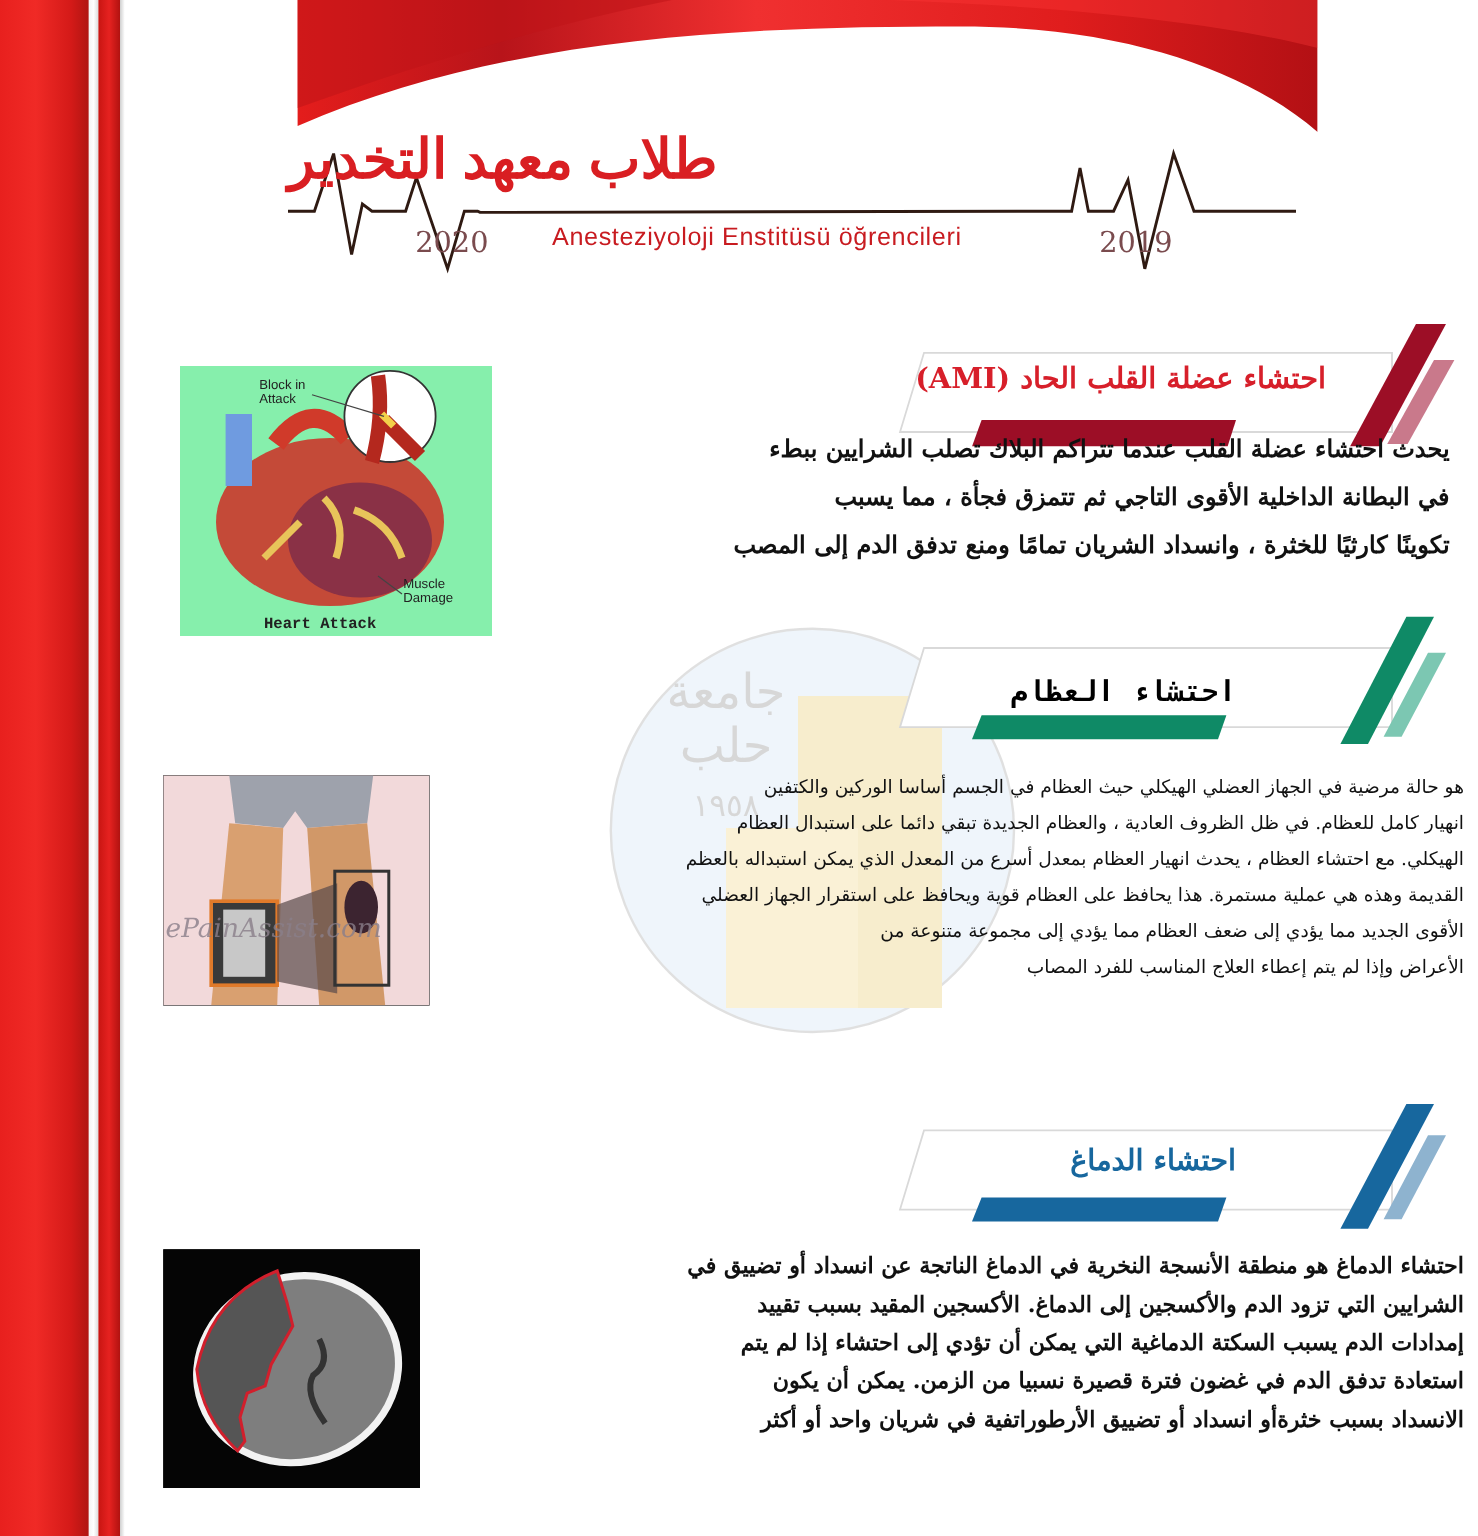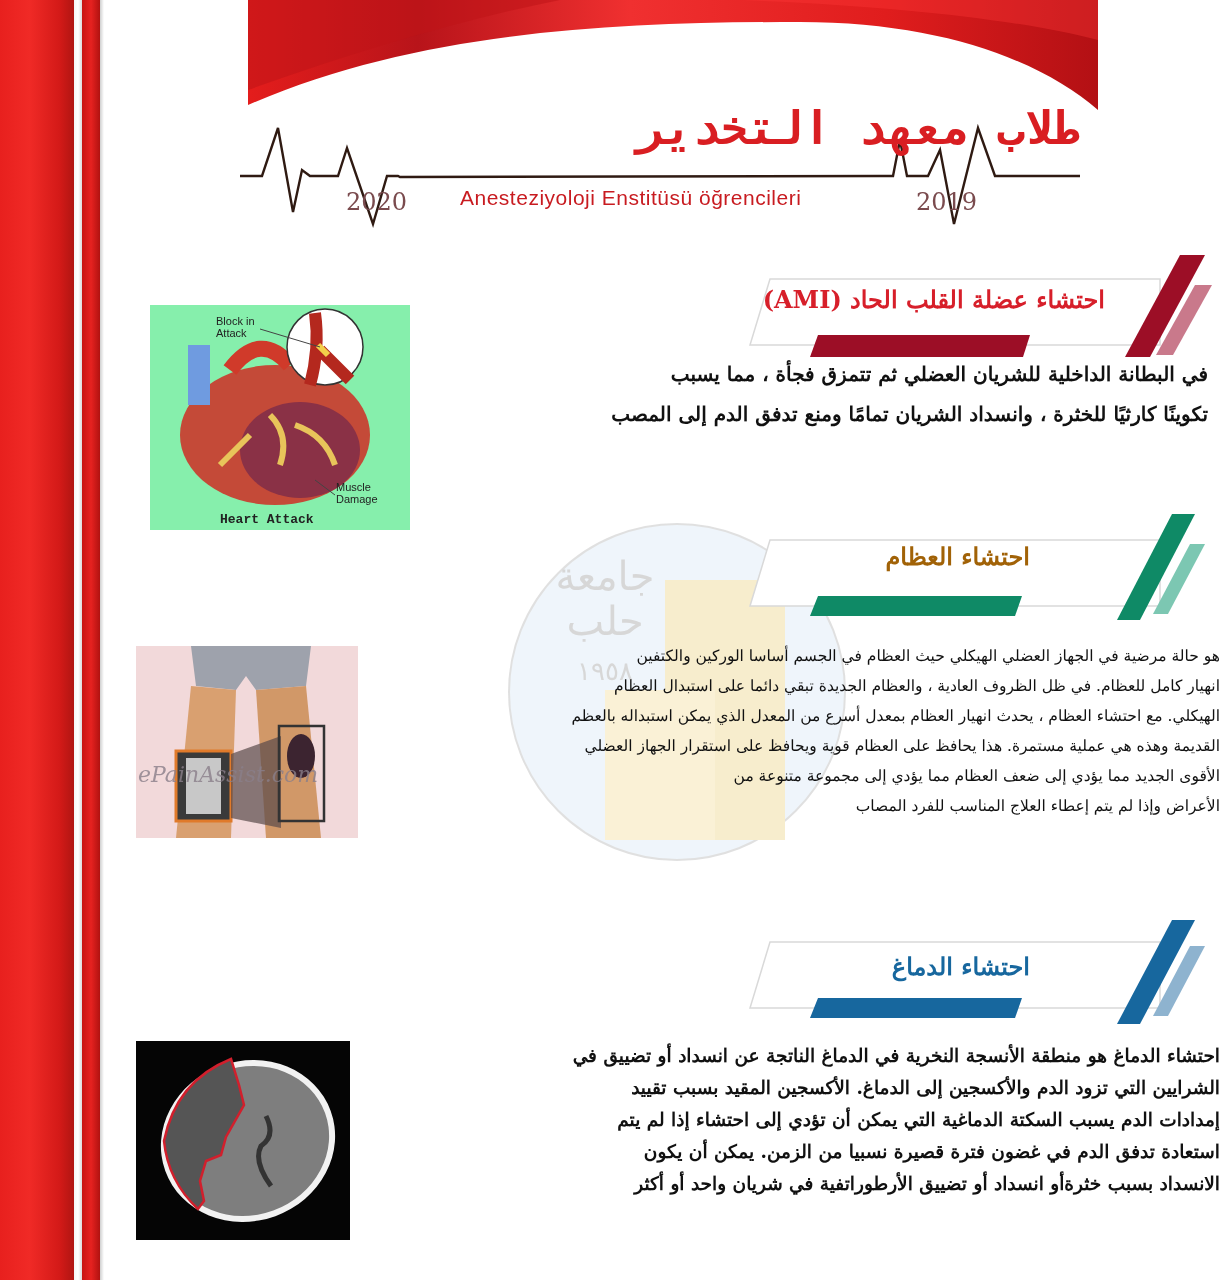--- a/index.html
+++ b/index.html
@@ -15,22 +15,22 @@
   .stripe-thin { position: absolute; left: 82px; top: 0; width: 18px; height: 1280px;
     background: linear-gradient(90deg, #c81512 0%, #e62220 50%, #b11210 100%); }
   .stripe-shadow { position: absolute; left: 100px; top: 0; width: 4px; height: 1280px;
     background: linear-gradient(90deg, #cfcfcf, #ffffff); }
 
   
   .top-banner { position: absolute; left: 240px; top: 0; width: 858px; height: 112px; }
 
   
   .header { position: absolute; left: 240px; top: 100px; width: 840px; height: 130px; }
-  .header-title { position: absolute; left: 0; right: 0; top: 0; text-align: right;
-    font-family: Liberation Mono, monospace; font-size: 46px; color: #d91e22; font-weight: bold;
+  .header-title { position: absolute; left: 0; right: 0; top: 0; text-align: left;
+    font-family: Liberation Sans, sans-serif; font-size: 46px; color: #d91e22; font-weight: bold;
     direction: rtl; line-height: 64px; }
   .header-ecg { position: absolute; left: 0; top: 20px; width: 840px; height: 110px; }
   .header-sub { position: absolute; left: 220px; top: 86px; width: 440px; text-align: left;
     font-family: "Liberation Sans", sans-serif; font-size: 21px; color: #c81b20; letter-spacing: 0.5px; }
   .year { position: absolute; top: 88px; font-family: "DejaVu Serif", serif; font-size: 24px; color: #7a4b4e; }
   .year-left { left: 106px; }
   .year-right { left: 676px; }
 
   
   .watermark { position: absolute; left: 505px; top: 520px; width: 345px; height: 345px; opacity: 0.55; }
@@ -93,21 +93,21 @@
 
 <svg class="watermark" viewBox="0 0 345 345">
   <circle cx="172" cy="172" r="168" fill="#e3eef8" stroke="#c8c8c8" stroke-width="2"></circle>
   <rect x="160" y="60" width="120" height="260" fill="#f2dfa6"></rect>
   <rect x="100" y="170" width="110" height="150" fill="#f6e6b5"></rect>
   <text x="100" y="70" font-size="40" fill="#b8b8b8" text-anchor="middle" font-family="DejaVu Serif, serif">جامعة</text>
   <text x="100" y="115" font-size="40" fill="#b8b8b8" text-anchor="middle" font-family="DejaVu Serif, serif">حلب</text>
   <text x="100" y="160" font-size="26" fill="#b8b8b8" text-anchor="middle" font-family="DejaVu Serif, serif">١٩٥٨</text>
 </svg>
 
-<div class="banner" style="left:740px; top:247px;text-decoration:underline;">
+<div class="banner" style="left:740px; top:262px;text-decoration:underline;">
   <svg class="banner-panel" viewBox="0 0 480 110">
     <polygon points="30,32 420,32 420,98 10,98" fill="#ffffff" stroke="#d9d9d9" stroke-width="1.5"></polygon>
     <polygon points="78,88 290,88 283,110 70,110" fill="#9c0e26"></polygon>
     <polygon points="440,8 465,8 410,110 385,110" fill="#9c0e26"></polygon>
     <polygon points="455,38 472,38 433,108 416,108" fill="#c9798b"></polygon>
   </svg>
   <div class="banner-title" style="color:#d71f2a; top:38px; right:115px;">احتشاء عضلة القلب الحاد (AMI)</div>
 </div>
 
 <div class="img heart-img">
@@ -128,32 +128,33 @@
     <div>Attack</div>
   </div>
   <div class="caption" style="left:186px; top:176px; font-size:11px; line-height:12px;">
     <div>Muscle</div>
     <div>Damage</div>
   </div>
   <div class="caption" style="left:70px; top:207px; font-size:13px; font-weight:bold;font-family:Liberation Mono, monospace;">Heart Attack</div>
 </div>
 
 <div class="section-text ami-text">
-  <p>في البطانة الداخلية للشريان العضلي ثم تتمزق فجأة ، مما يسبب</p>
+  <p>يحدث احتشاء عضلة القلب عندما تتراكم البلاك تصلب الشرايين ببطء</p>
+  <p>في البطانة الداخلية الأقوى التاجي ثم تتمزق فجأة ، مما يسبب</p>
   <p>تكوينًا كارثيًا للخثرة ، وانسداد الشريان تمامًا ومنع تدفق الدم إلى المصب</p>
 </div>
 
 <div class="banner" style="left:740px; top:510px;">
   <svg class="banner-panel" viewBox="0 0 480 110">
     <polygon points="30,30 420,30 420,96 10,96" fill="#ffffff" stroke="#d9d9d9" stroke-width="1.5"></polygon>
     <polygon points="78,86 282,86 275,106 70,106" fill="#0f8a66"></polygon>
     <polygon points="432,4 455,4 400,110 377,110" fill="#0f8a66"></polygon>
     <polygon points="450,34 465,34 428,104 413,104" fill="#7cc7b2"></polygon>
   </svg>
-  <div class="banner-title" style="color:#a16207; top:32px; right:190px;">احتشاء العظام</div>
+  <div class="banner-title" style="color:#000000; top:52px; right:190px;font-family:Liberation Mono, monospace;">احتشاء العظام</div>
 </div>
 
 <div class="img knee-img">
   <svg width="222" height="192" viewBox="0 0 222 192">
     <rect x="0" y="0" width="222" height="192" fill="#f2d9da"></rect>
     <path d="M55 0 L175 0 L170 40 L120 44 L110 30 L100 44 L60 40 Z" fill="#9ea2ac"></path>
     <path d="M55 40 L100 44 L95 192 L40 192 Z" fill="#d9a070"></path>
     <path d="M120 44 L170 40 L185 192 L130 192 Z" fill="#d19868"></path>
     <rect x="40" y="105" width="55" height="70" fill="#3a3a3a" stroke="#e07a2a" stroke-width="3"></rect>
     <rect x="50" y="112" width="35" height="56" fill="#c8c8c8"></rect>

